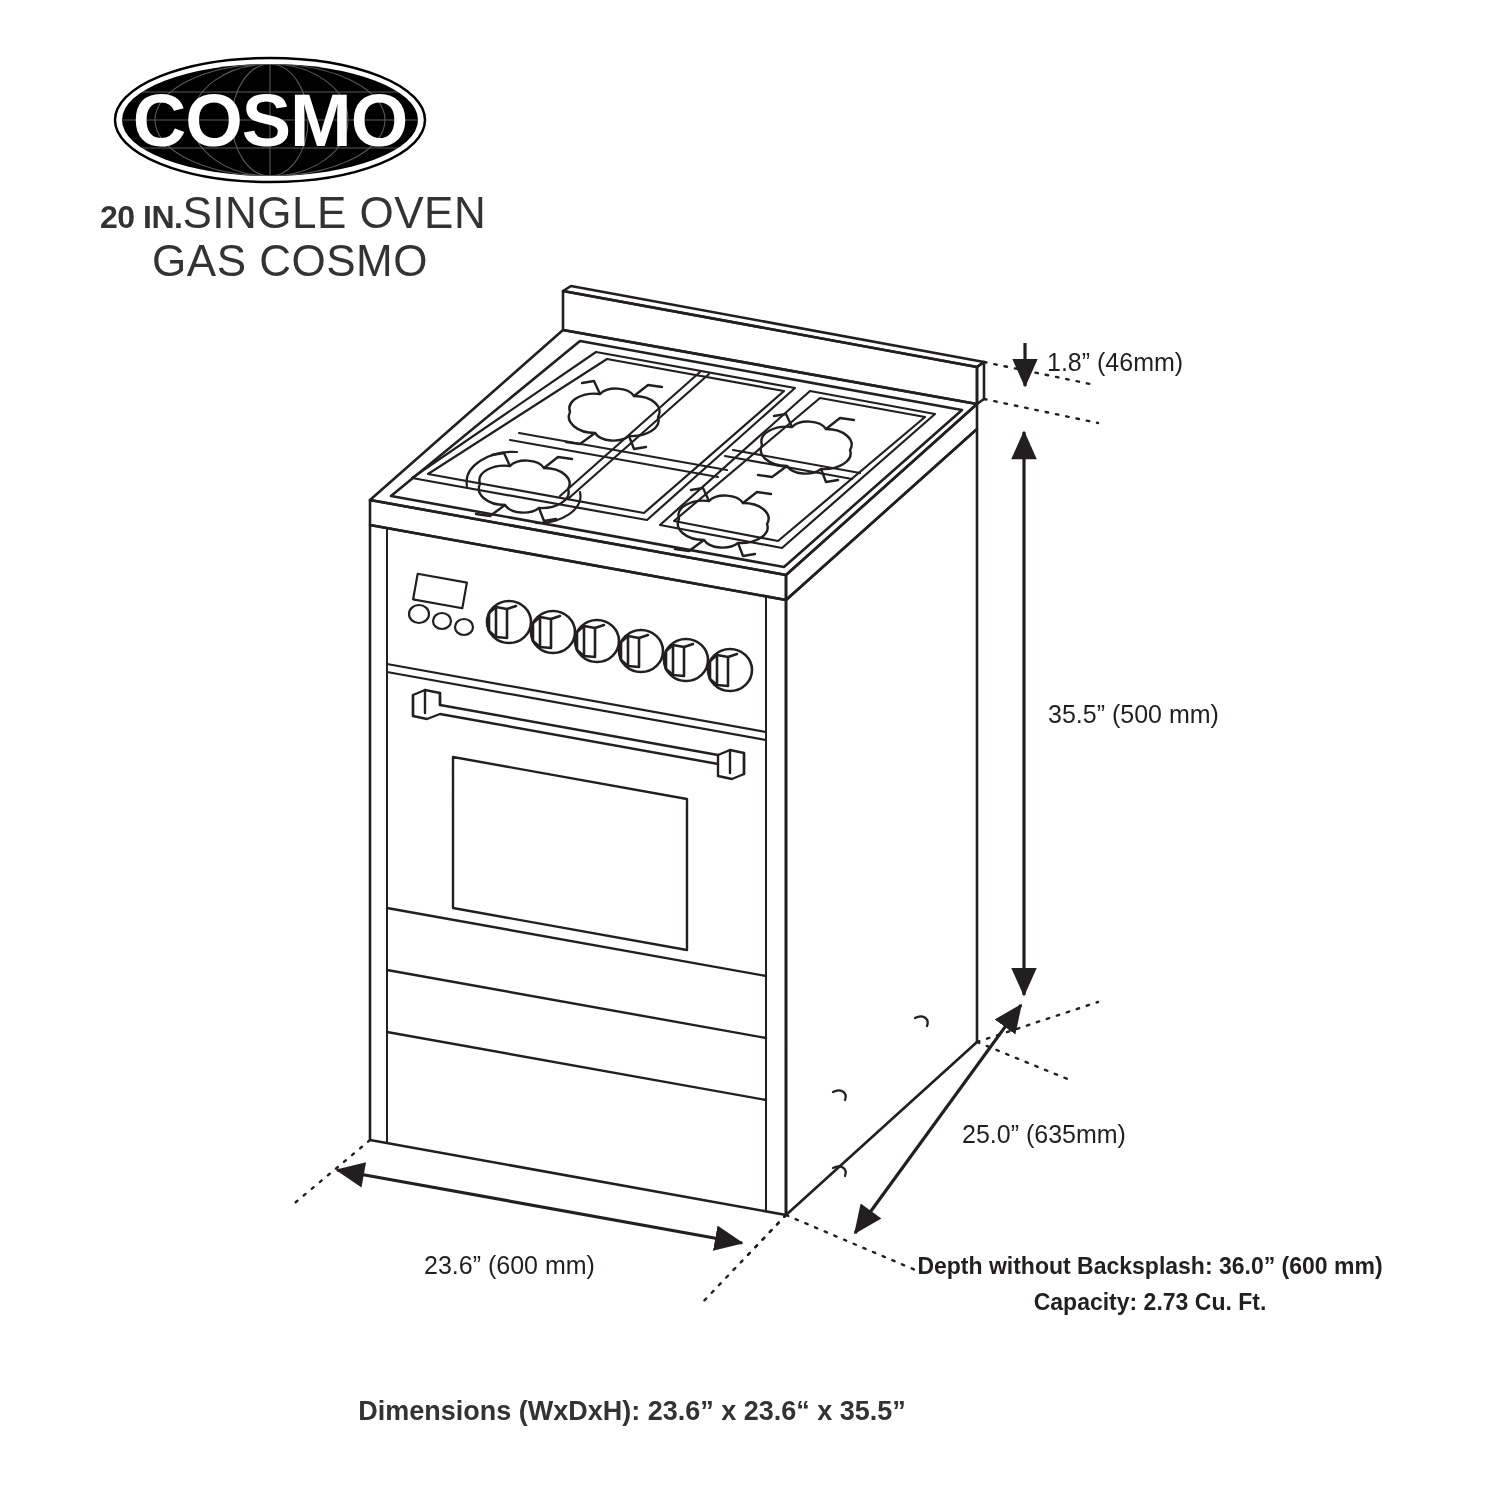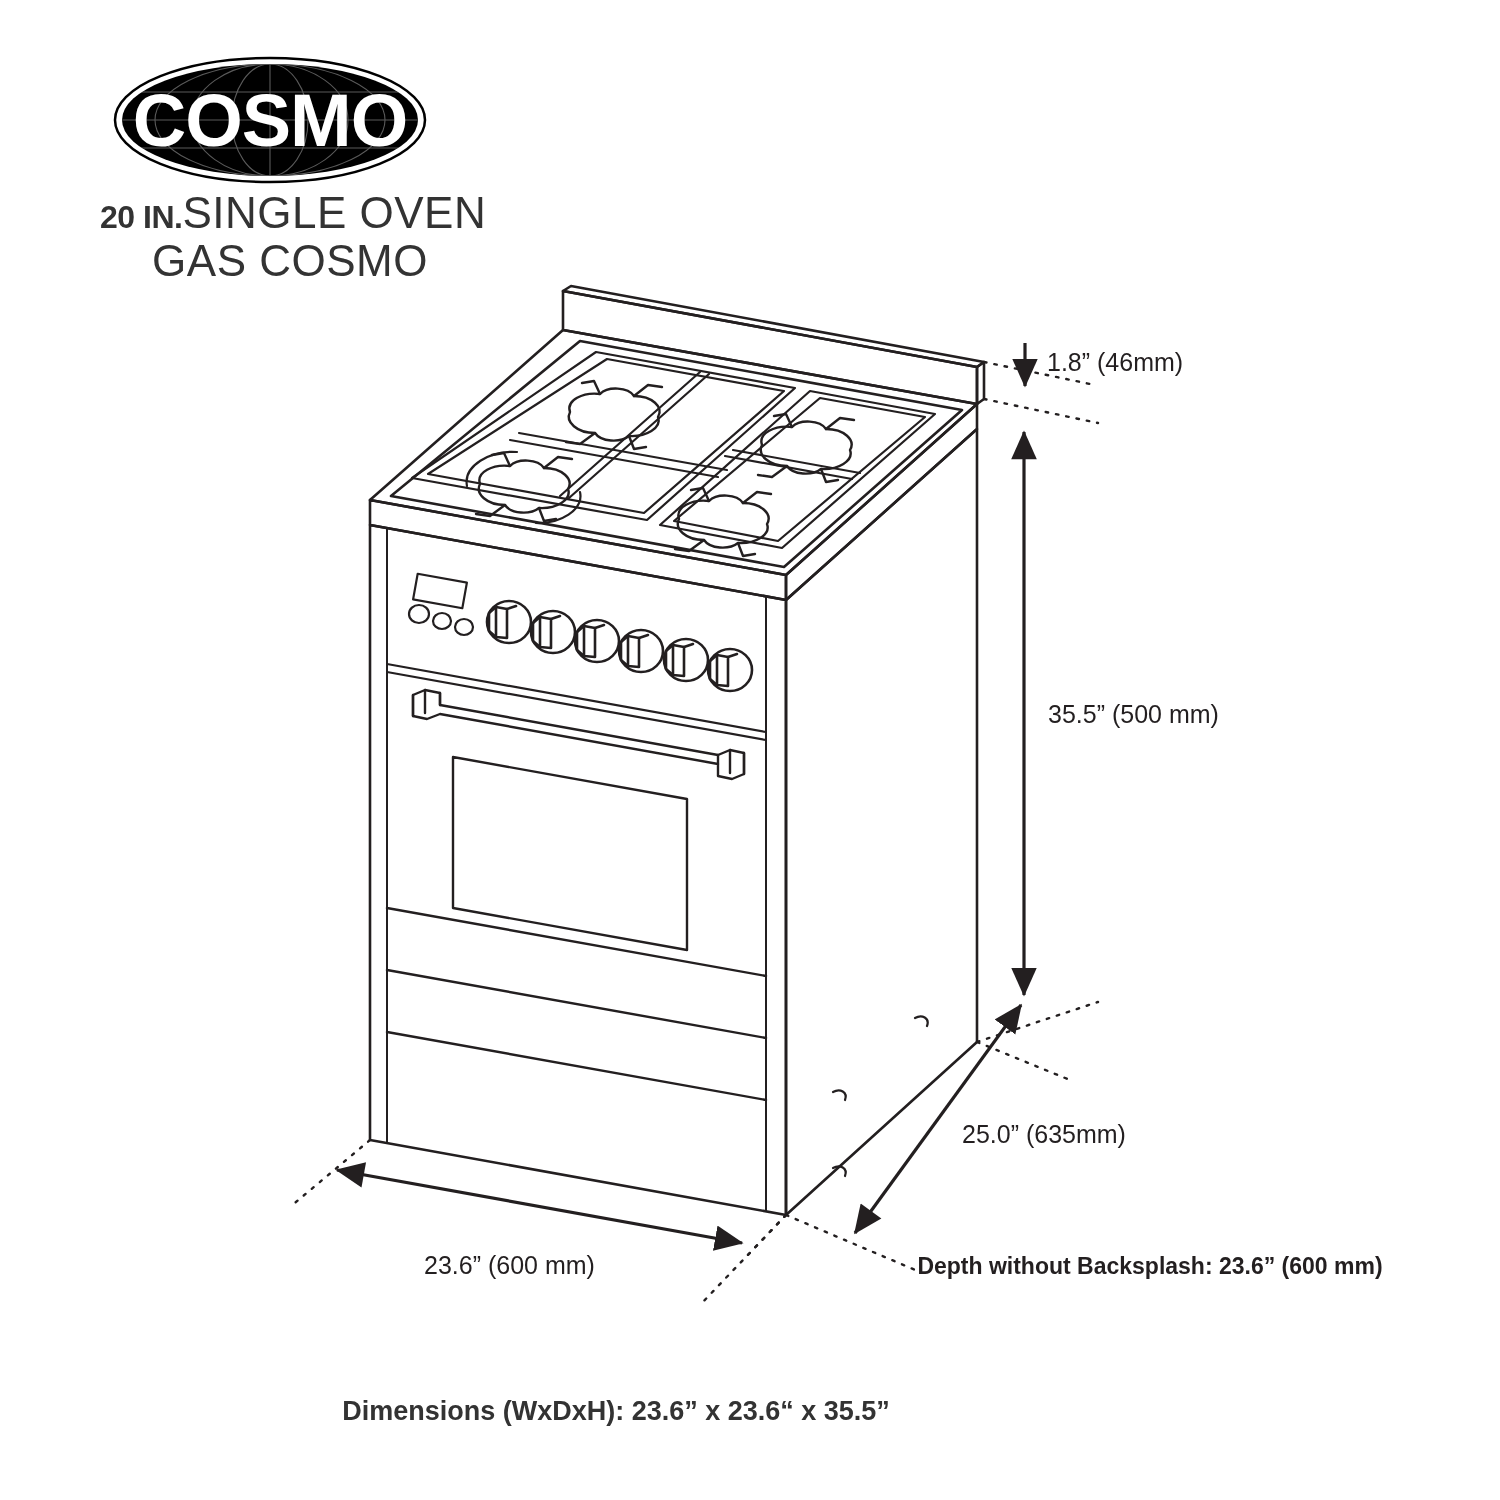--- a/index.html
+++ b/index.html
@@ -93,21 +93,21 @@
     text-align: center;
     font-size: 23px;
     font-weight: 600;
     line-height: 1.55;
     color: #231f20;
   }
   #note-block div { white-space: nowrap; }
 
   #caption {
     position: absolute;
-    left: 0;
+    left: 16px;
     top: 1396px;
     width: 1232px;
     text-align: center;
     font-size: 27px;
     font-weight: 600;
     color: #333333;
   }
 </style>
 </head>
 <body>
@@ -364,16 +364,17 @@
 
 <div class="dim-label" id="dim-backsplash-label">1.8” (46mm)</div>
 
 <div class="dim-label" id="dim-height-label">35.5” (500 mm)</div>
 
 <div class="dim-label" id="dim-depth-label">25.0” (635mm)</div>
 
 <div class="dim-label" id="dim-width-label">23.6” (600 mm)</div>
 
 <div id="note-block">
-  <div>Depth without Backsplash: 23.6” (600 mm)</div>
+  <div>Depth without Backsplash: 36.0” (600 mm)</div>
+  <div>Capacity: 2.73 Cu. Ft.</div>
 </div>
 
 <div id="caption">Dimensions (WxDxH): 23.6” x 23.6“ x 35.5”</div>
 
 </body></html>

